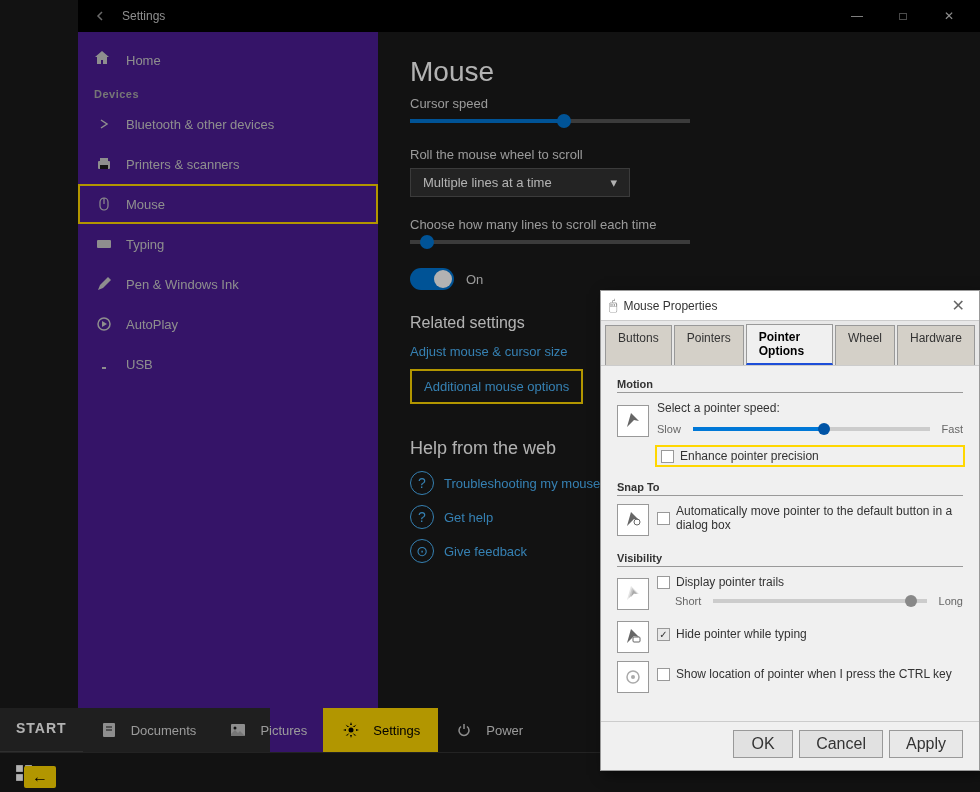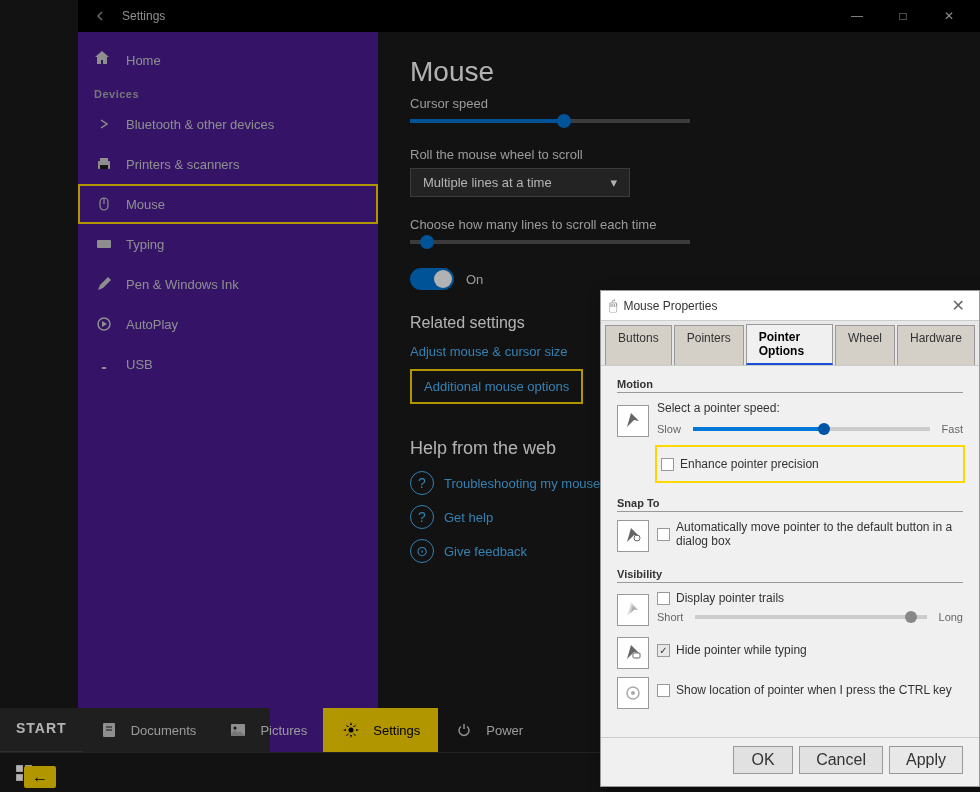--- a/index.html
+++ b/index.html
@@ -199,21 +199,21 @@
     .speed-thumb {
       position: absolute; width: 12px; height: 12px; background: #0054a6;
       border-radius: 50%; top: -4px; left: 53%; cursor: pointer;
     }
     .speed-slow { font-size: 11px; color: #666; }
     .speed-fast { font-size: 11px; color: #666; }
 
     .checkbox-row {
       display: flex; align-items: center; gap: 6px; margin-bottom: 6px; font-size: 12px; color: #333;
     }
-    .checkbox-row.highlighted { outline: 2px solid #ffd700; padding: 10px 4px; }
+    .checkbox-row.highlighted { outline: 2px solid #ffd700; padding: 2px 4px; }
     .cb { width: 13px; height: 13px; border: 1px solid #999; background: #fff; display: flex; align-items: center; justify-content: center; flex-shrink: 0; }
     .cb-checked { font-size: 10px; color: #333; }
 
     .snap-row { display: flex; align-items: flex-start; gap: 8px; margin-bottom: 4px; font-size: 12px; color: #333; }
     .snap-icon-box {
       width: 32px; height: 32px; border: 1px solid #999; background: #fff;
       display: flex; align-items: center; justify-content: center; flex-shrink: 0;
     }
 
     .vis-icon-box {
@@ -536,21 +536,21 @@
                 <path d="M8 13L10 6l4 4-3-0.5z"></path>
               </svg>
           </div>
           <div style="flex:1;">
             <div class="checkbox-row">
               <div class="cb">
                 <span class="cb-checked"></span>
               </div>
               <span>Display pointer trails</span>
             </div>
-            <div class="speed-row" style="">
+            <div class="speed-row" style="margin-left:18px;">
               <span class="speed-slow">Short</span>
               <div class="trail-track">
                 <div class="trail-thumb"></div>
               </div>
               <span class="speed-fast">Long</span>
             </div>
           </div>
         </div>
 
         <div class="vis-row">

